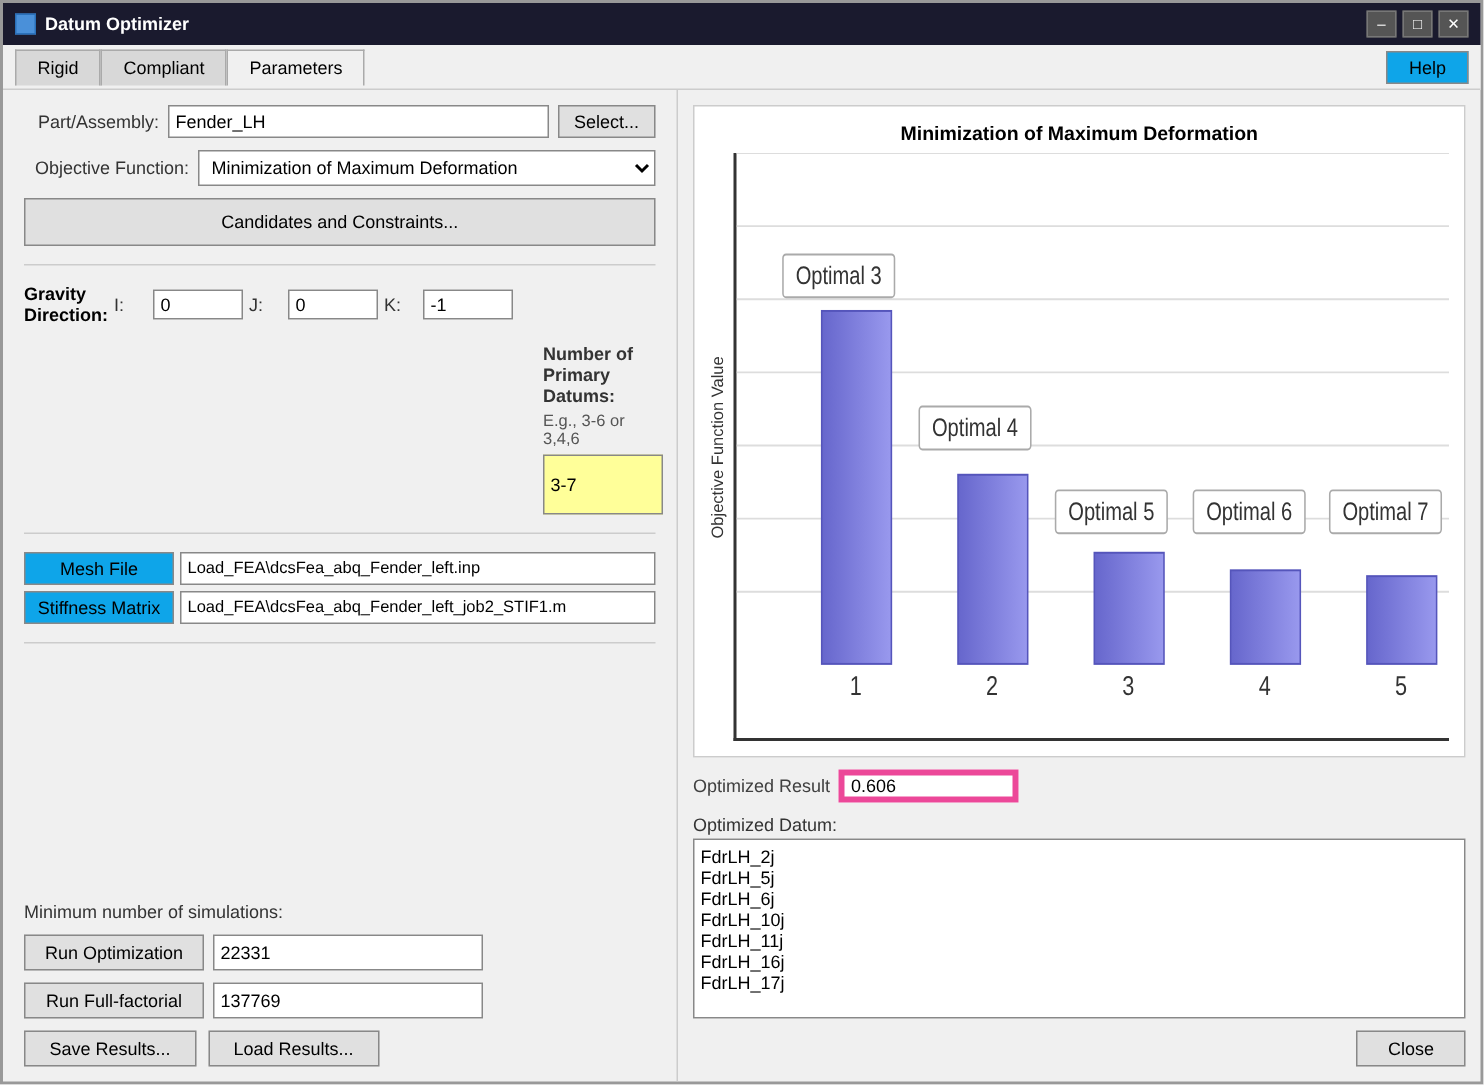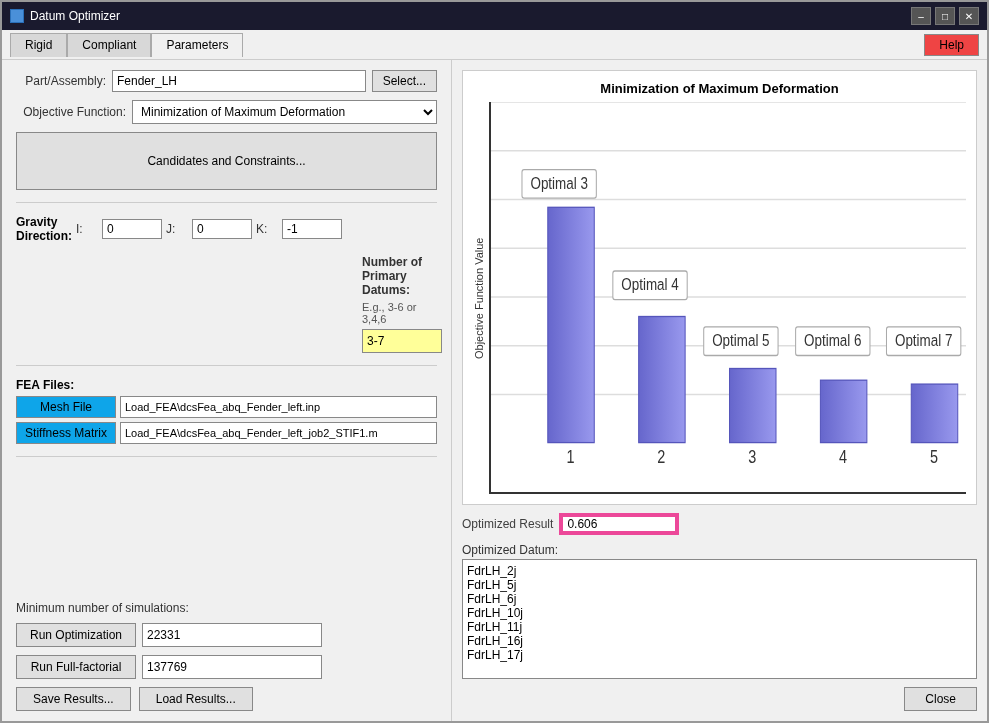--- a/index.html
+++ b/index.html
@@ -28,20 +28,21 @@
       height: 28px;
       display: flex;
       align-items: center;
       padding: 0 8px;
       justify-content: space-between;
     }
     .title-bar-left {
       display: flex;
       align-items: center;
       gap: 6px;
+      font-weight: bold;
     }
     .title-bar-icon {
       width: 14px;
       height: 14px;
       background: #4a90d9;
       border: 1px solid #2a70b9;
     }
     .title-bar-controls {
       display: flex;
       gap: 4px;
@@ -83,21 +84,21 @@
       display: flex;
       align-items: center;
     }
     .tab.active {
       background: #f0f0f0;
       font-weight: normal;
     }
     .help-btn {
       margin-left: auto;
       padding: 3px 14px;
-      background: #ef4444;
+      background: #0ea5e9;
       border: 1px solid #888;
       cursor: pointer;
       font-size: 12px;
     }
     .main-content {
       display: flex;
       flex: 1;
       overflow: hidden;
     }
     .left-panel {
@@ -130,21 +131,21 @@
     .btn {
       padding: 3px 10px;
       background: #e0e0e0;
       border: 1px solid #888;
       cursor: pointer;
       font-size: 12px;
       white-space: nowrap;
     }
     .btn-wide {
       width: 100%;
-      padding: 21px;
+      padding: 8px;
       text-align: center;
     }
     .select-input {
       flex: 1;
       height: 24px;
       border: 1px solid #888;
       font-size: 12px;
       background: white;
       padding: 2px 4px;
     }
@@ -186,21 +187,21 @@
       font-size: 12px;
       font-weight: bold;
       color: #333;
     }
     .primary-datums-hint {
       font-size: 11px;
       color: #555;
     }
     .primary-datums-input {
       width: 80px;
-      height: 24px;
+      height: 40px;
       border: 1px solid #888;
       padding: 2px 4px;
       font-size: 12px;
       background: #ffff99;
     }
     .fea-section {
       display: flex;
       flex-direction: column;
       gap: 4px;
     }
@@ -431,21 +432,20 @@
         <div class="gravity-right">
           <span class="primary-datums-label">Number of Primary Datums:</span>
           <span class="primary-datums-hint">E.g., 3-6 or 3,4,6</span>
           <input class="primary-datums-input" type="text" value="3-7" style="">
         </div>
       </div>
 
       <div class="section-divider"></div>
 
       <div class="fea-section">
-        <span style="font-size:12px;font-weight:bold">FEA Files:</span>
         <div class="fea-row">
           <button class="fea-btn">Mesh File</button>
           <input class="fea-input" type="text" value="Load_FEA\dcsFea_abq_Fender_left.inp" style="">
         </div>
         <div class="fea-row">
           <button class="fea-btn">Stiffness Matrix</button>
           <input class="fea-input" type="text" value="Load_FEA\dcsFea_abq_Fender_left_job2_STIF1.m" style="">
         </div>
       </div>
 

